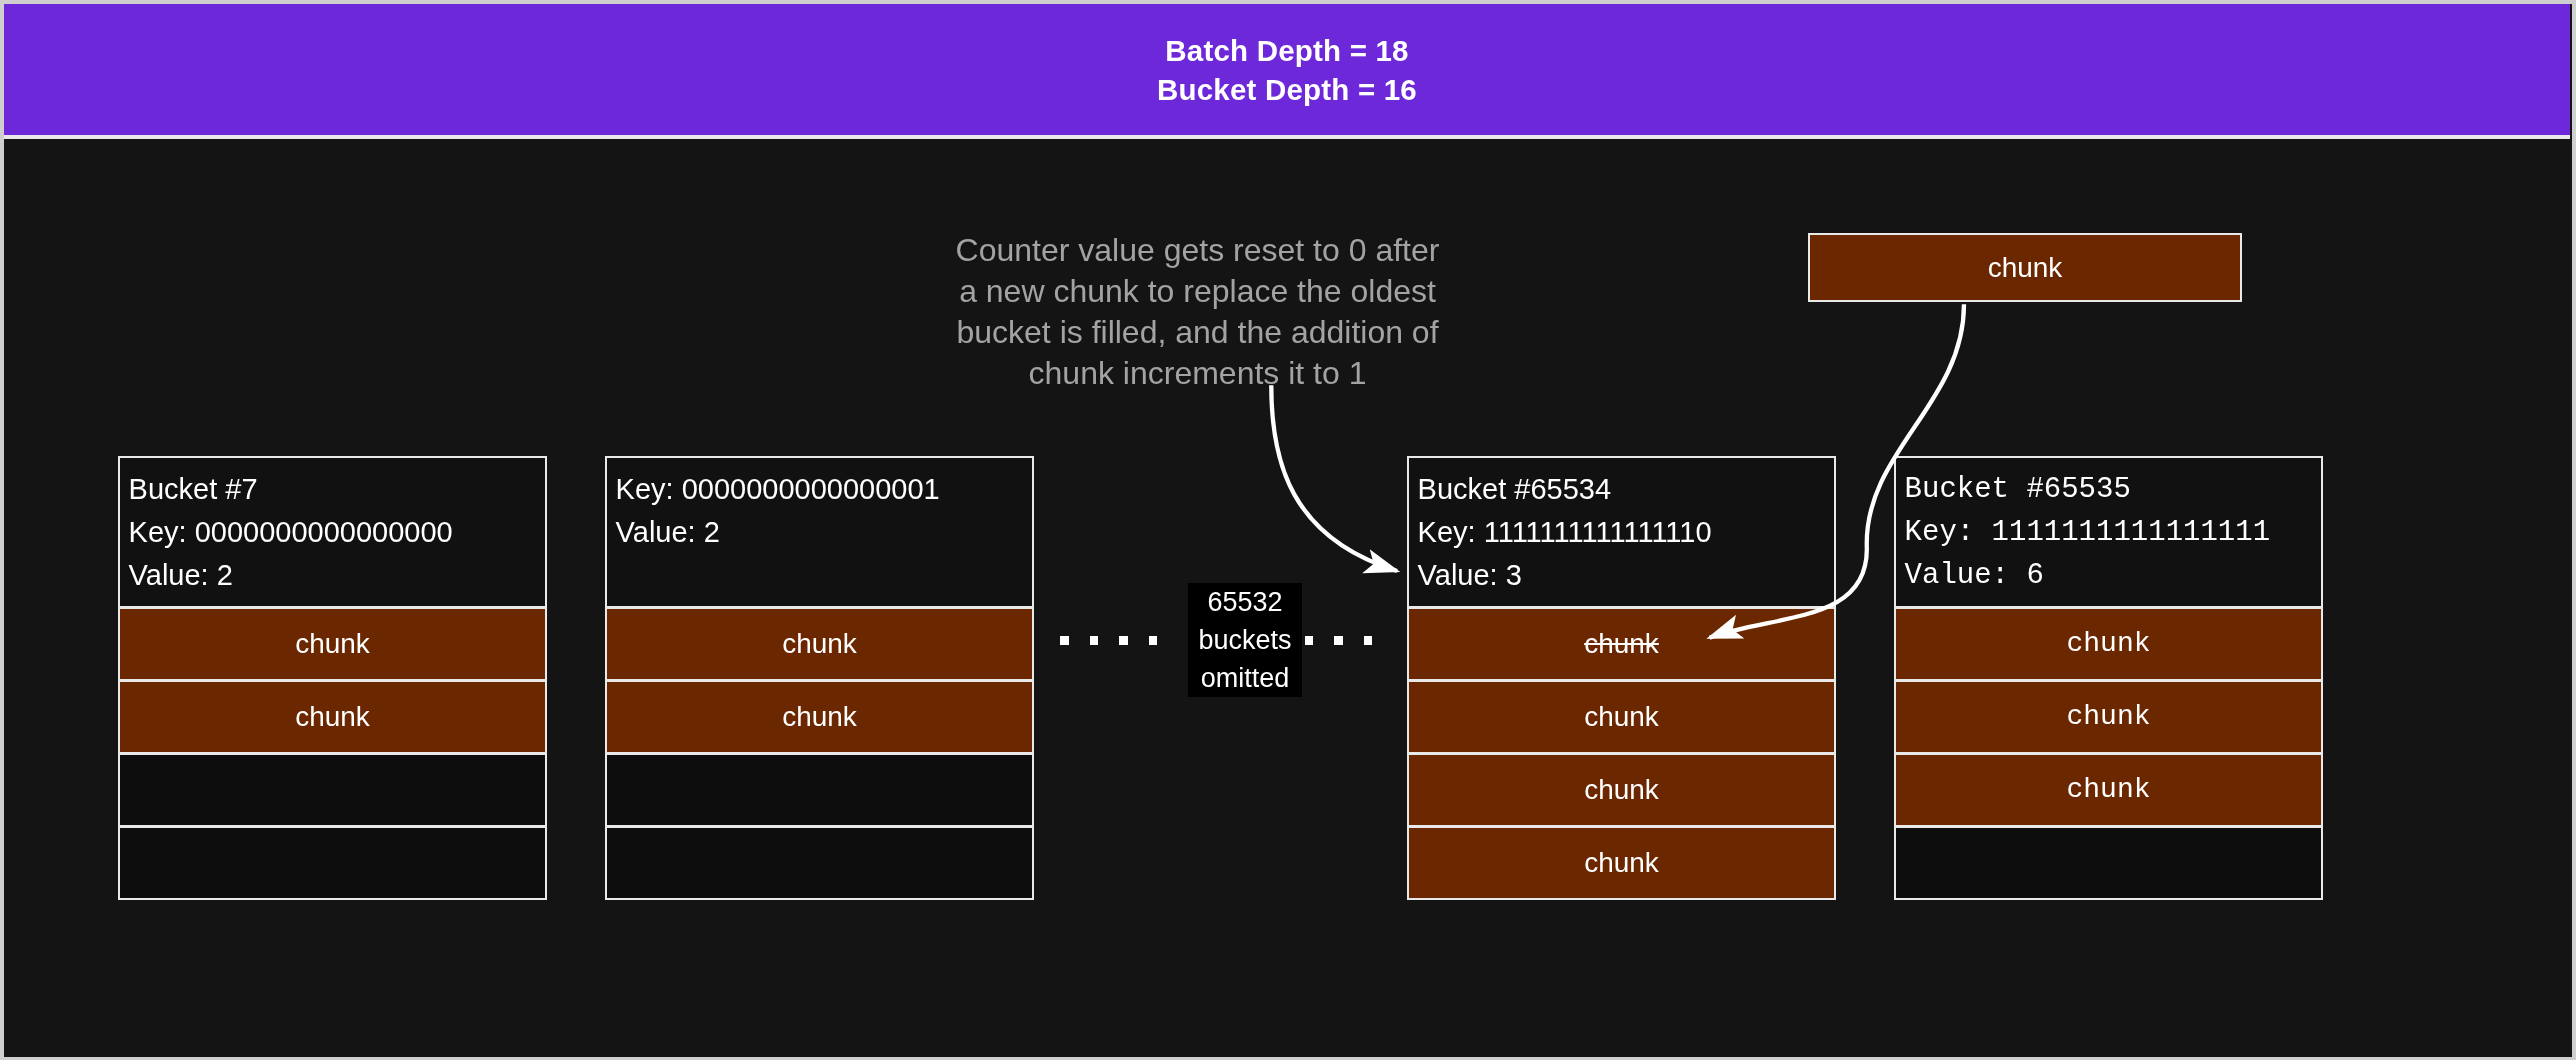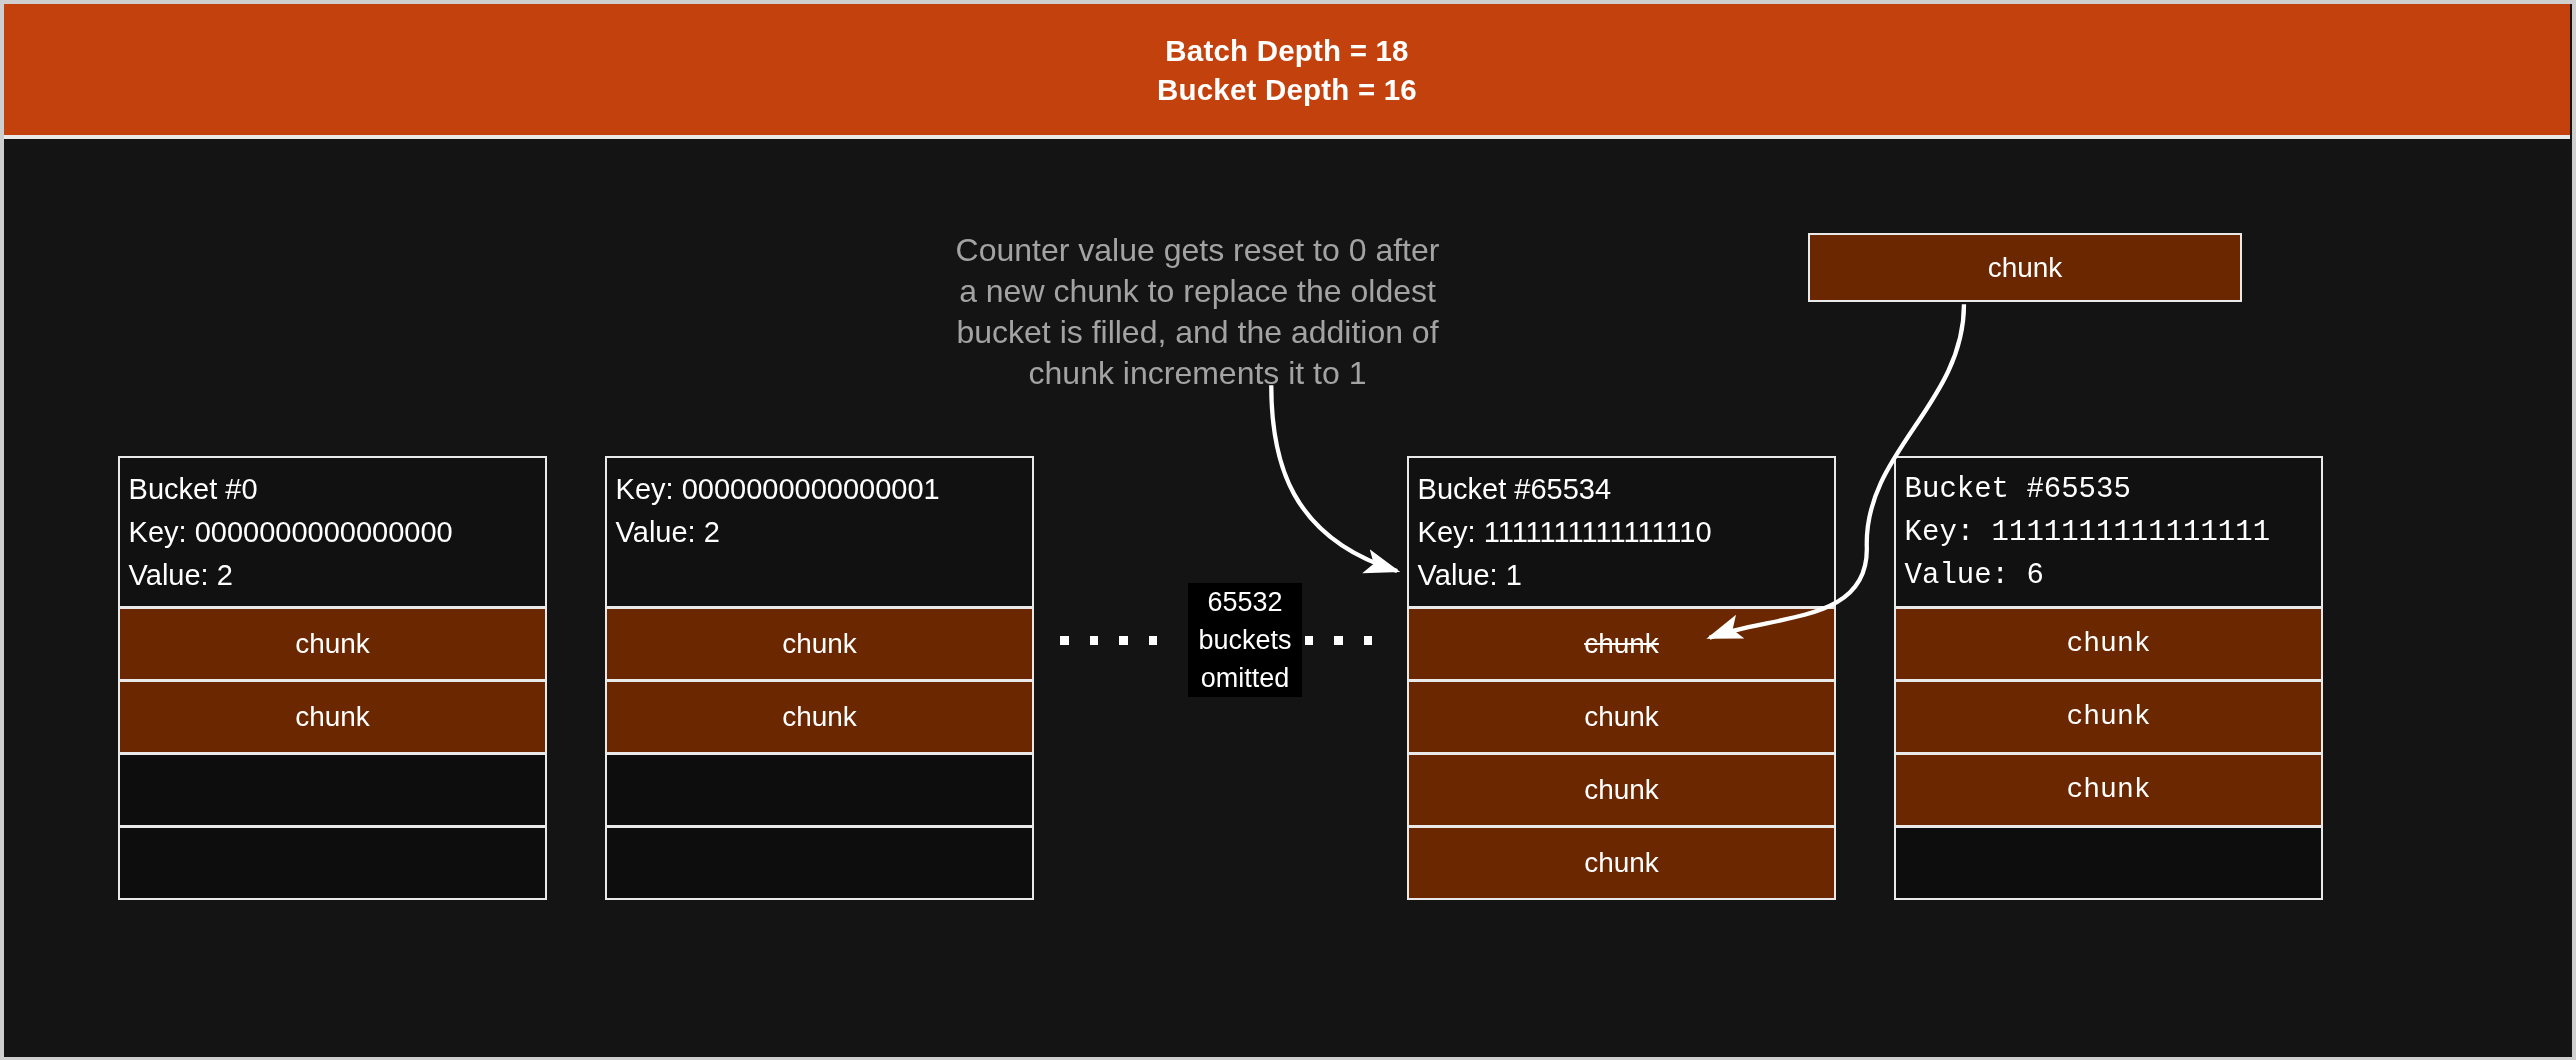--- a/index.html
+++ b/index.html
@@ -18,21 +18,21 @@
     font-family: "Liberation Sans", sans-serif;
     -webkit-font-smoothing: antialiased;
   }
 
   
   #header-band {
     position: absolute;
     left: 0; top: 0;
     width: 2566px;
     height: 135px;
-    background: #c2410c;
+    background: #6d28d9;
     border-bottom: 4.8px solid #e9e9e9;
     display: flex;
     flex-direction: column;
     align-items: center;
     justify-content: center;
     box-sizing: border-box;
   }
   .header-line {
     color: #ffffff;
     font-size: 29.5px;
@@ -161,21 +161,21 @@
 
 <div id="canvas">
 
   <div id="header-band">
     <div class="header-line">Batch Depth = 18</div>
     <div class="header-line">Bucket Depth = 16</div>
   </div>
 
   <div class="bucket" id="bucket-0" style="left:114px; top:452px;">
     <div class="bucket-head">
-      <div class="hline">Bucket #0</div>
+      <div class="hline">Bucket #7</div>
       <div class="hline">Key: 0000000000000000</div>
       <div class="hline">Value: 2</div>
     </div>
     <div class="slot filled">
         <span class="slot-label">chunk</span>
       </div>
     <div class="slot filled">
         <span class="slot-label">chunk</span>
       </div>
     <div class="slot empty"></div>
@@ -194,21 +194,21 @@
         <span class="slot-label">chunk</span>
       </div>
     <div class="slot empty"></div>
     <div class="slot empty"></div>
   </div>
 
   <div class="bucket" id="bucket-65534" style="left:1403px; top:452px;">
     <div class="bucket-head">
       <div class="hline">Bucket #65534</div>
       <div class="hline">Key: 1111111111111110</div>
-      <div class="hline">Value: 1</div>
+      <div class="hline">Value: 3</div>
     </div>
     <div class="slot filled">
         <span class="slot-label struck">chunk</span>
       </div>
     <div class="slot filled">
         <span class="slot-label">chunk</span>
       </div>
     <div class="slot filled">
         <span class="slot-label">chunk</span>
       </div>

